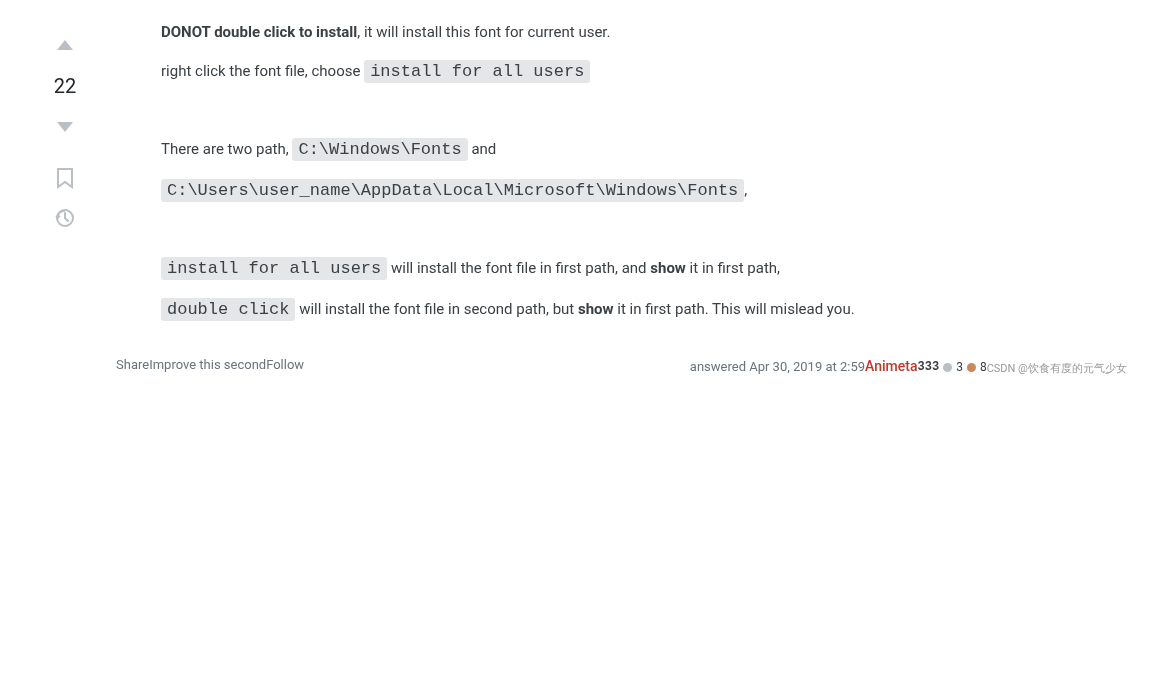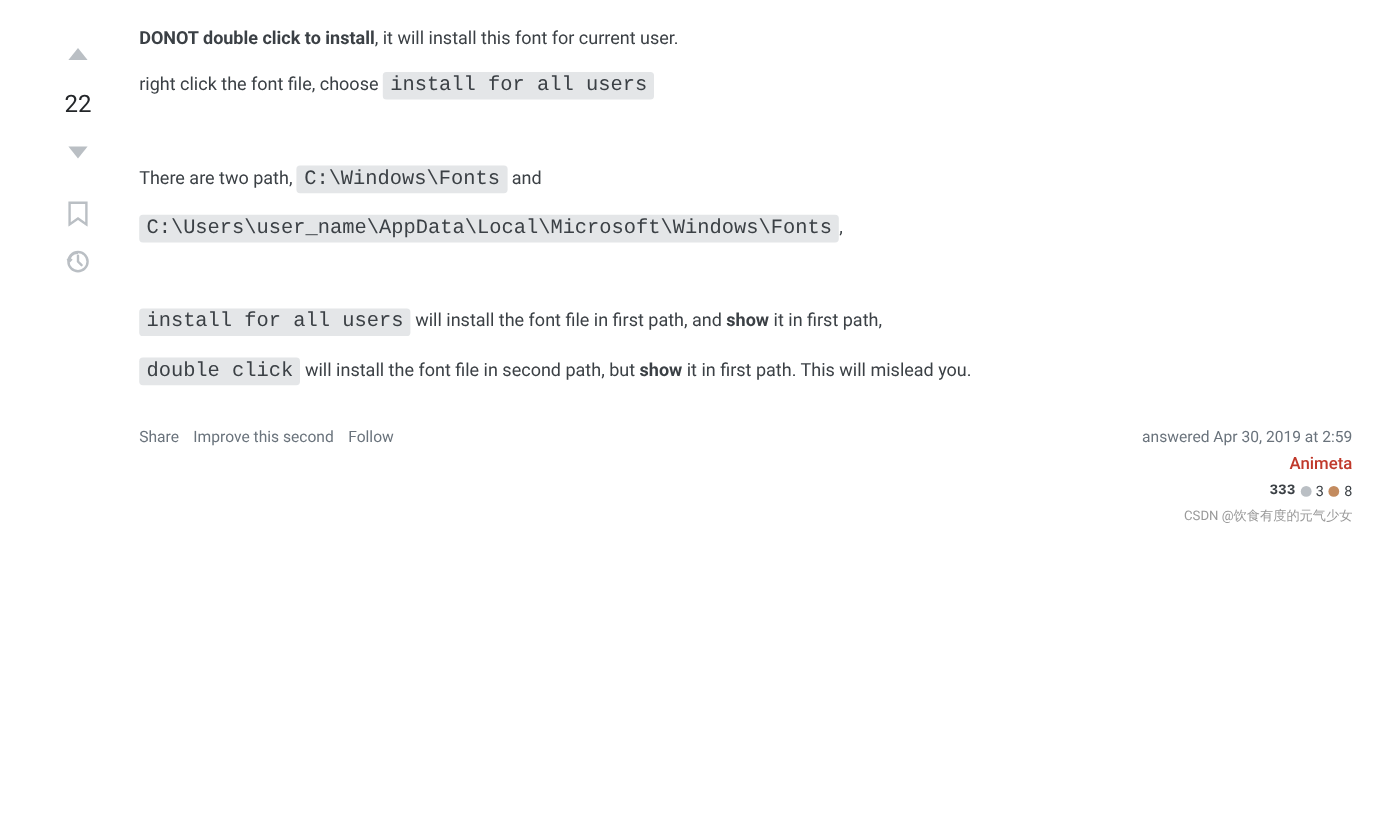--- a/index.html
+++ b/index.html
@@ -86,20 +86,21 @@
       font-size: 15px;
       color: #3b4045;
       margin-bottom: 14px;
       line-height: 1.5;
     }
 
     .answer-content {
       font-size: 15px;
       color: #3b4045;
       line-height: 1.7;
+      margin-left: 45px;
     }
 
     .answer-content p {
       margin-bottom: 12px;
     }
 
     code.inline {
       font-family: "Consolas", "Courier New", monospace;
       font-size: 17px;
       background-color: #e4e6e8;
@@ -117,33 +118,32 @@
       display: flex;
       align-items: flex-start;
       justify-content: space-between;
       margin-top: 30px;
       flex-wrap: wrap;
       gap: 10px;
     }
 
     .footer-links {
       display: flex;
-      gap: 12px;
     }
 
     .footer-link {
       color: #6a737c;
       font-size: 13px;
       cursor: pointer;
       text-decoration: none;
     }
 
     .answered-info {
       display: flex;
-      flex-direction: column;
+      flex-direction: row;
       align-items: flex-end;
       font-size: 13px;
     }
 
     .answered-date {
       color: #6a737c;
     }
 
     .user-name {
       color: #c0392b;

